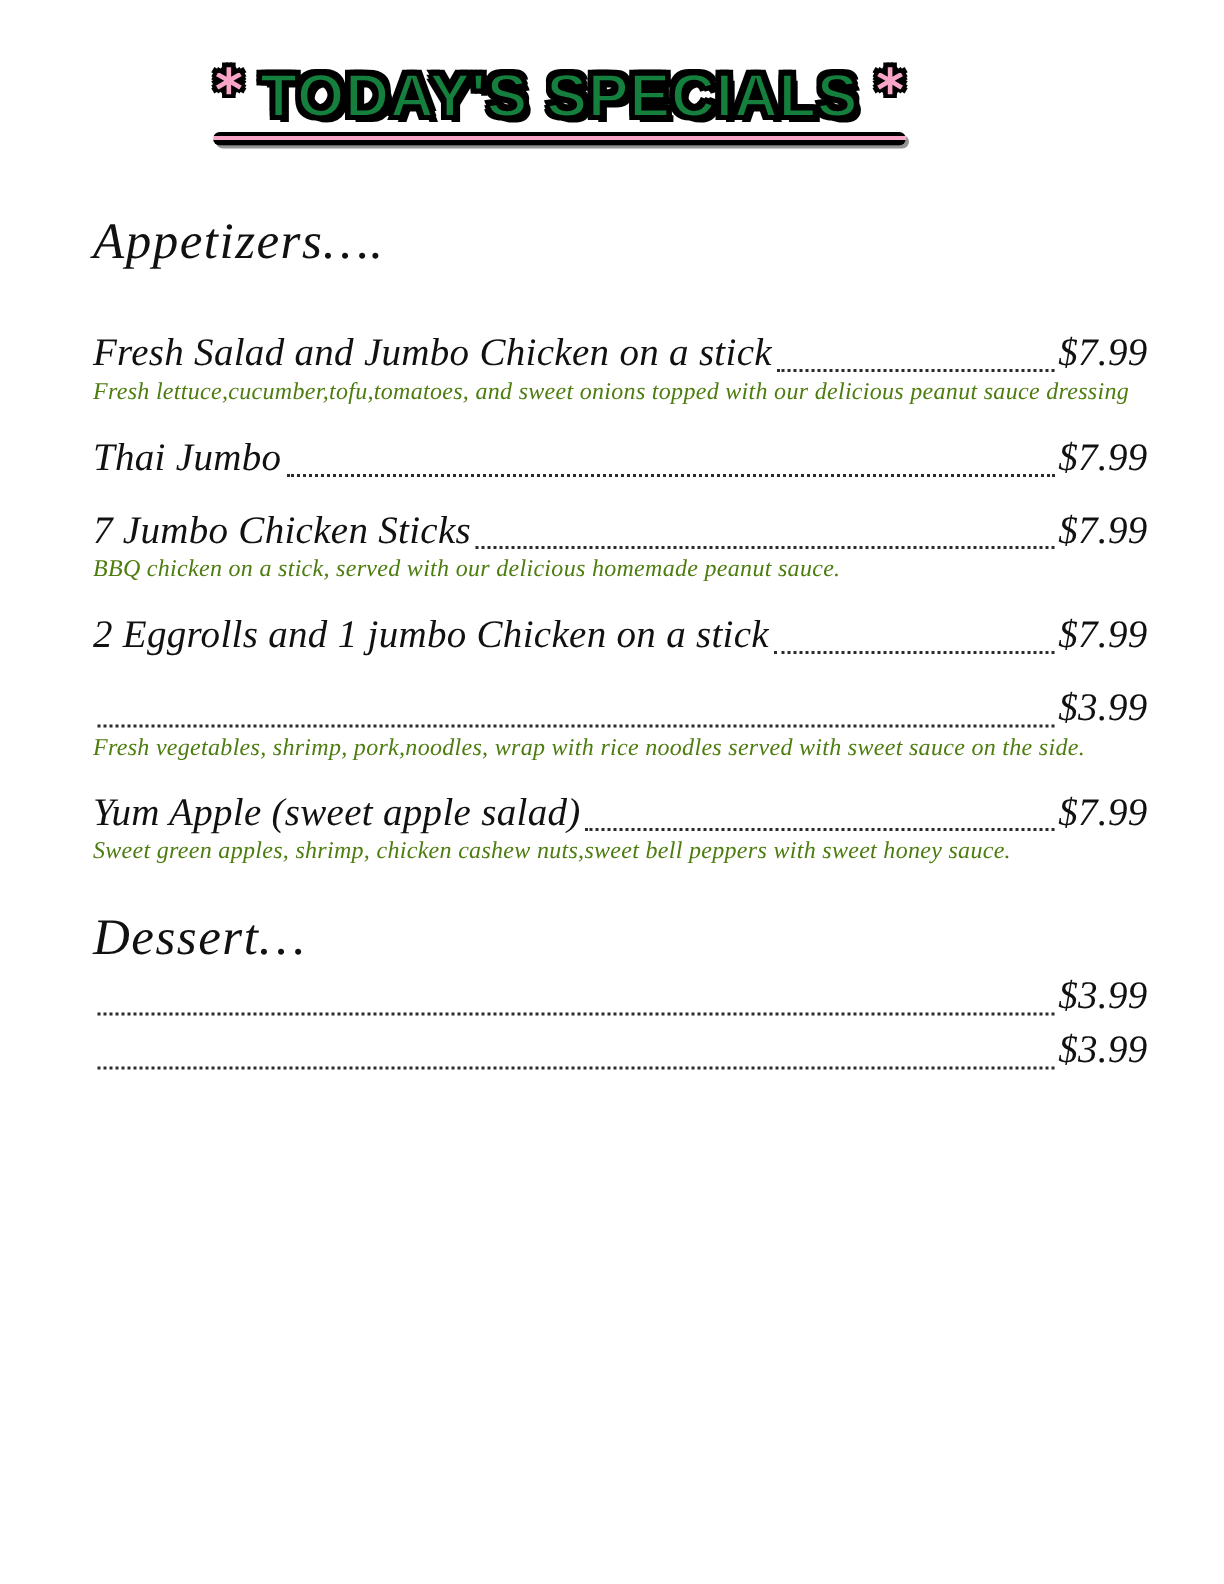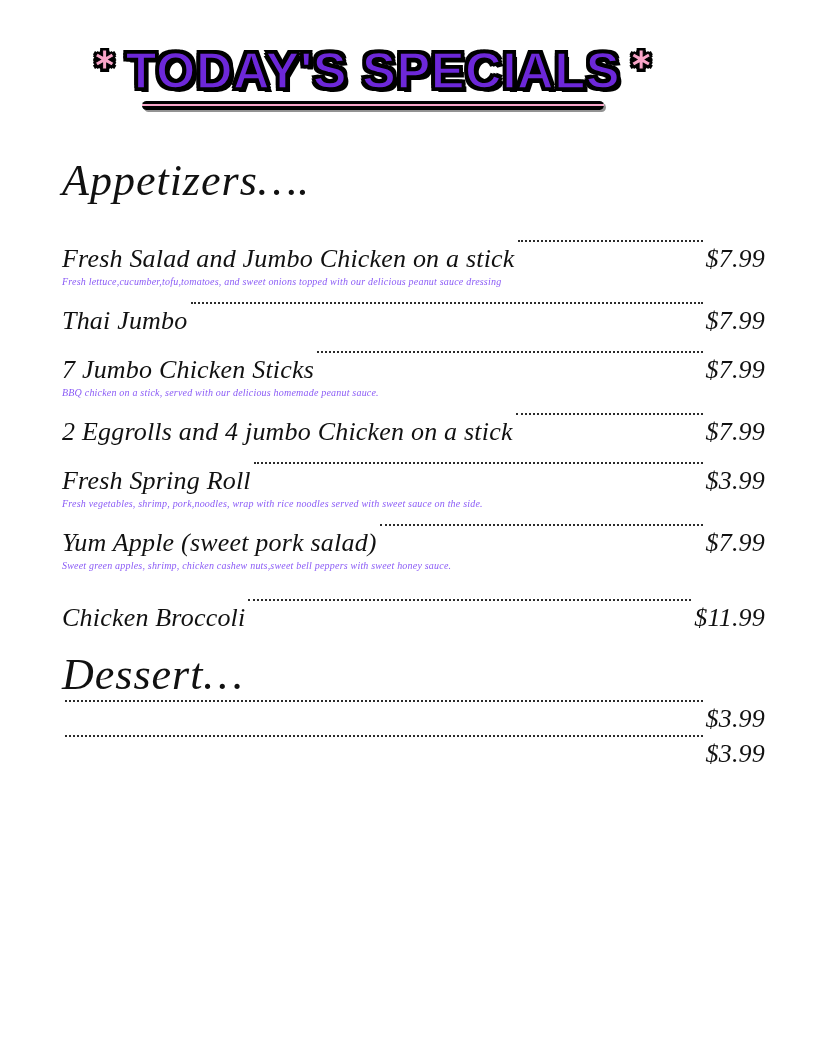--- a/index.html
+++ b/index.html
@@ -21,24 +21,24 @@
   }
   .banner-row {
     display: flex;
     align-items: center;
     justify-content: center;
     gap: 10px;
   }
   .banner-text {
     font-family: "Liberation Sans", sans-serif;
     font-weight: 800;
-    font-size: 50px;
+    font-size: 40px;
     letter-spacing: 1px;
     white-space: nowrap;
-    color: #6d28d9;
+    color: #15803d;
     -webkit-text-stroke: 1.5px #000;
     text-shadow:
       -3px -3px 0 #000, 3px -3px 0 #000, -3px 3px 0 #000, 3px 3px 0 #000,
       -3px 0 0 #000, 3px 0 0 #000, 0 -3px 0 #000, 0 3px 0 #000,
       4px 4px 0 #000;
   }
   .flower {
     font-size: 26px;
     line-height: 1;
     color: #f9a5c8;
@@ -57,59 +57,59 @@
   }
 
   
   .menu {
     margin: 0 51px 0 62px; 
   }
   .section-heading {
     font-family: "Liberation Serif", serif;
     font-style: italic;
     font-weight: normal;
-    font-size: 44px;
+    font-size: 34px;
     line-height: 1.12;
     margin: 0;
     letter-spacing: 1px;
   }
   .section { margin: 0; }
   .section-appetizers { margin-top: 46px; }
   .section-appetizers .items { margin-top: 38px; }
   .section-entree { margin-top: 29px; }
   .section-dessert { }
   .section-entree .items, .section-dessert .items { margin-top: 3px; }
 
   .item { margin-bottom: 17px; }
   .section-dessert .item { margin-bottom: 4px; }
   .item-row {
     display: flex;
-    align-items: flex-start;
+    align-items: flex-end;
     font-style: italic;
     font-size: 26px;
     line-height: 1.22;
     letter-spacing: 0.2px;
   }
   .item-name { white-space: nowrap; }
   .leader {
     flex: 1 1 auto;
     min-width: 12px;
     margin: 0 3px;
     border-bottom: 2.6px dotted #2b2b2b;
     position: relative;
     top: -3px;
   }
   .item-price { white-space: nowrap; }
   .item-desc {
     font-style: italic;
-    font-size: 10px;
+    font-size: 16px;
     line-height: 1.25;
     margin-top: 1px;
     letter-spacing: 0.2px;
-    color: #8b5cf6;
+    color: #4d7c0f;
   }
 </style>
 </head>
 <body>
 
 <div class="banner">
   <div class="banner-row">
     <span class="flower">✱</span>
     <span class="banner-text">TODAY'S SPECIALS</span>
     <span class="flower">✱</span>
@@ -142,55 +142,49 @@
     <div class="item-row">
       <span class="item-name">7 Jumbo Chicken Sticks</span>
       <span class="leader"></span>
       <span class="item-price">$7.99</span>
     </div>
     <div class="item-desc">BBQ chicken on a stick, served with our delicious homemade peanut sauce.</div>
   </div>
 
   <div class="item">
     <div class="item-row">
-      <span class="item-name">2 Eggrolls and 4 jumbo Chicken on a stick</span>
-      <span class="leader"></span>
-      <span class="item-price">$7.99</span>
-    </div>
-
-  </div>
-
-  <div class="item">
-    <div class="item-row">
-      <span class="item-name">Fresh Spring Roll</span>
+      <span class="item-name">2 Eggrolls and 1 jumbo Chicken on a stick</span>
+      <span class="leader"></span>
+      <span class="item-price">$7.99</span>
+    </div>
+
+  </div>
+
+  <div class="item">
+    <div class="item-row">
       <span class="leader"></span>
       <span class="item-price">$3.99</span>
     </div>
     <div class="item-desc">Fresh vegetables, shrimp, pork,noodles, wrap with rice noodles served with sweet sauce on the side.</div>
   </div>
 
   <div class="item">
     <div class="item-row">
-      <span class="item-name">Yum Apple (sweet pork salad)</span>
+      <span class="item-name">Yum Apple (sweet apple salad)</span>
       <span class="leader"></span>
       <span class="item-price">$7.99</span>
     </div>
     <div class="item-desc">Sweet green apples, shrimp, chicken cashew nuts,sweet bell peppers with sweet honey sauce.</div>
   </div>
 </div>
   </section>
 
   <section class="section section-entree">
     <div class="items">
   <div class="item">
-    <div class="item-row">
-      <span class="item-name">Chicken Broccoli</span>
-      <span class="leader"></span>
-      <span class="item-price">$11.99</span>
-    </div>
   </div>
 </div>
   </section>
 
   <section class="section section-dessert">
     <h2 class="section-heading">Dessert…</h2>
     <div class="items">
   <div class="item">
     <div class="item-row">
       <span class="leader"></span>

